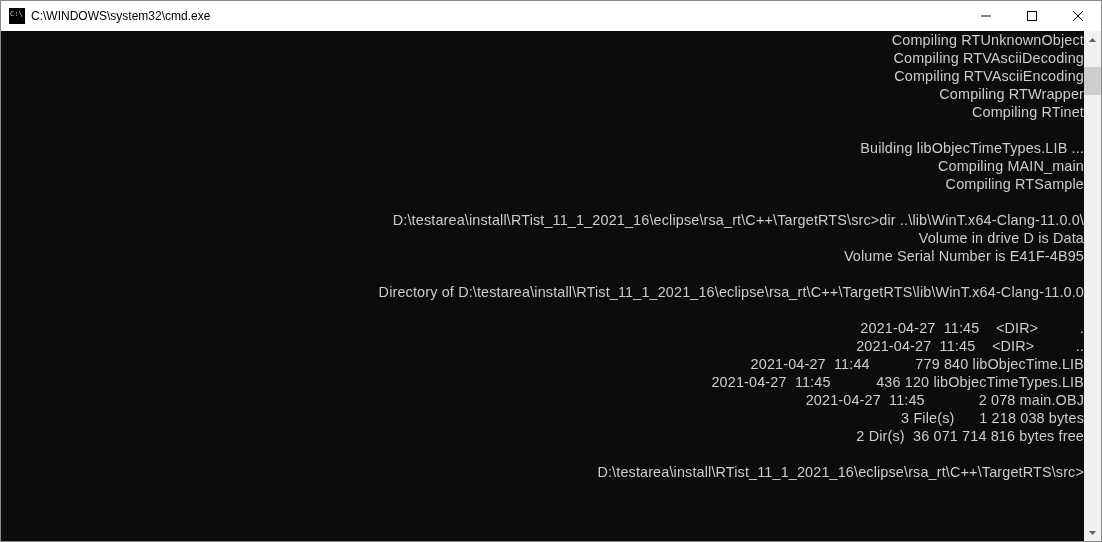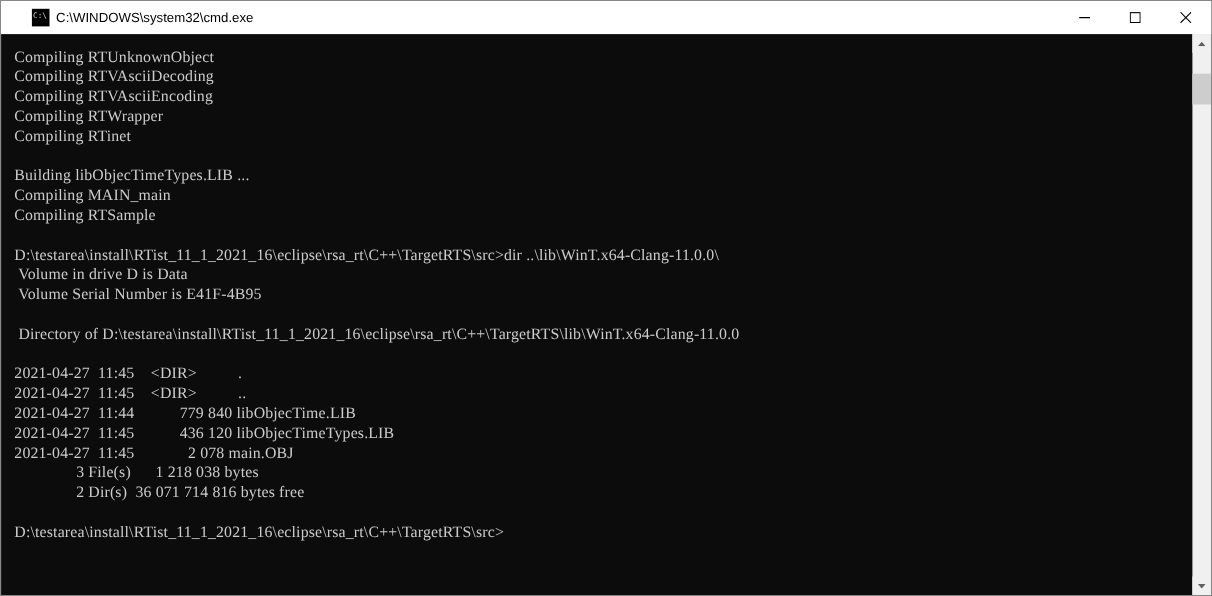--- a/index.html
+++ b/index.html
@@ -1,26 +1,26 @@
 <!DOCTYPE html>
 <html><head>
   <meta charset="utf-8">
   <style>
     * { margin: 0; padding: 0; box-sizing: border-box; }
     html, body { width: 1102px; height: 542px; overflow: hidden; font-family: "Segoe UI", Tahoma, sans-serif; }
     .window { width: 1102px; height: 542px; background: #fff; border: 1px solid #888; display: flex; flex-direction: column; }
-    .titlebar { height: 30px; background: #fff; display: flex; align-items: center; padding-left: 20px; }
+    .titlebar { height: 30px; background: #fff; display: flex; align-items: center; }
     .titlebar-icon { width: 16px; height: 16px; margin: 0 6px 0 8px; background: #000; position: relative; }
     .titlebar-icon::after { content: "C:\\"; color: #ccc; font-size: 7px; position: absolute; top: 2px; left: 1px; font-family: monospace; }
     .titlebar-title { flex: 1; font-size: 12px; color: #000; }
     .titlebar-buttons { display: flex; height: 100%; }
     .titlebar-btn { width: 46px; height: 100%; display: flex; align-items: center; justify-content: center; cursor: default; }
     .titlebar-btn svg { stroke: #000; stroke-width: 1; fill: none; }
     .client { flex: 1; background: #0c0c0c; display: flex; position: relative; overflow: hidden; }
-    .console { flex: 1; color: #cccccc; font-family: Liberation Serif, serif; font-size: 14.4px; line-height: 18px; padding: 12px; white-space: pre; overflow: hidden; letter-spacing: 0.15px; }
+    .console { flex: 1; color: #cccccc; font-family: Liberation Sans, sans-serif; font-size: 14.4px; line-height: 18px; padding: 0; white-space: pre; overflow: hidden; letter-spacing: 0.15px; text-align: right; }
     .scrollbar { width: 17px; background: #f0f0f0; position: relative; }
     .scroll-arrow { position: absolute; left: 0; width: 17px; height: 17px; display: flex; align-items: center; justify-content: center; background: #f0f0f0; cursor: default; }
     .scroll-arrow.up { top: 0; }
     .scroll-arrow.down { bottom: 0; }
     .scroll-arrow svg { fill: #606060; }
     .scroll-thumb { position: absolute; left: 0; width: 17px; top: 36px; height: 28px; background: #cdcdcd; cursor: default; }
   </style>
 </head>
 <body>
 

